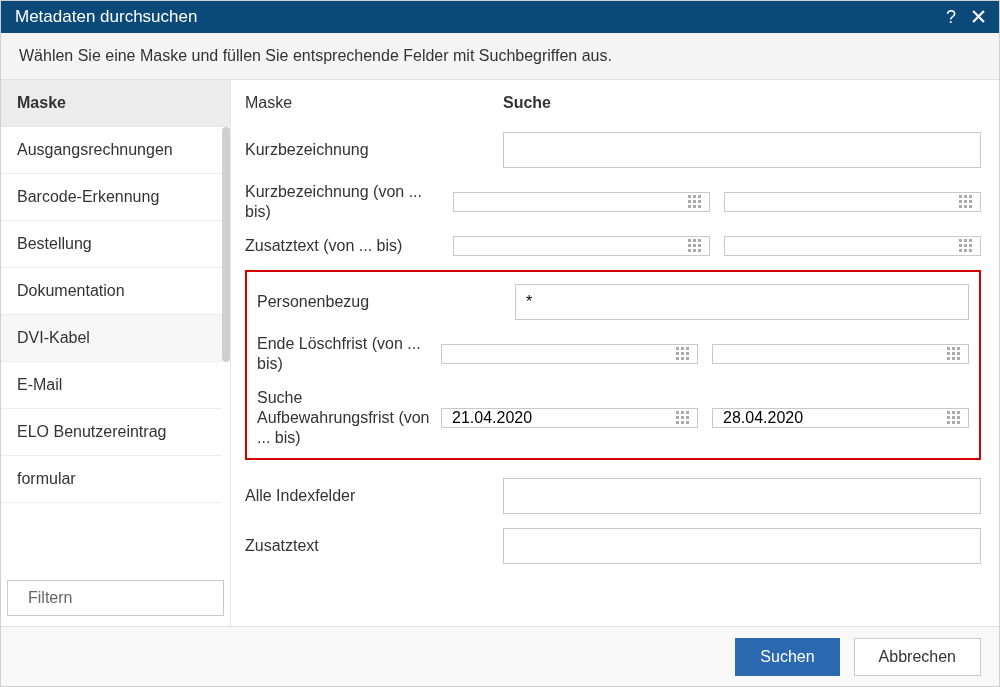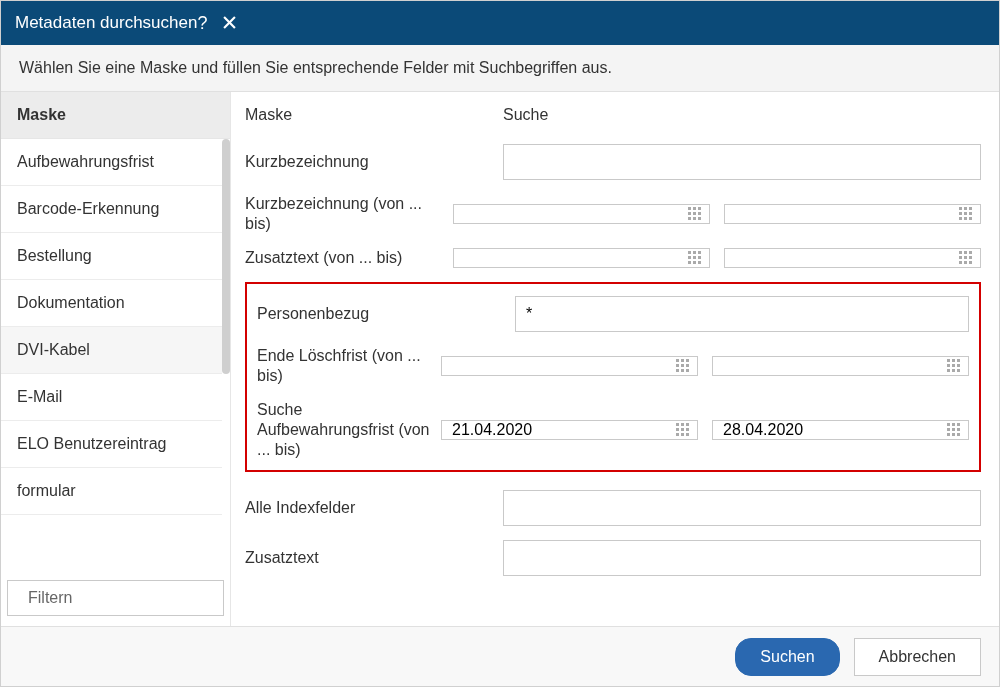--- a/index.html
+++ b/index.html
@@ -1,51 +1,51 @@
 <!DOCTYPE html>
 <html><head>
 <meta charset="utf-8">
 <style>
   * { box-sizing: border-box; margin: 0; padding: 0; }
   html, body { width: 1000px; height: 687px; font-family: "Segoe UI", Arial, sans-serif; font-size: 15px; color: #333; background: #fff; }
   .dialog { width: 1000px; height: 687px; border: 1px solid #d0d0d0; display: flex; flex-direction: column; }
-  .titlebar { background: #0b4a78; color: #fff; display: flex; align-items: center; justify-content: flex-start; padding: 0 14px; height: 44px; }
+  .titlebar { background: #0b4a78; color: #fff; display: flex; align-items: center; justify-content: space-between; padding: 0 14px; height: 32px; }
   .title { font-size: 17px; font-weight: 500; }
   .title-actions { display: flex; align-items: center; gap: 16px; }
   .title-icon { color: #fff; font-size: 18px; cursor: pointer; }
   .subtitle { background: #f4f4f4; padding: 14px 18px; font-size: 16px; color: #333; border-bottom: 1px solid #e0e0e0; }
   .body { flex: 1 1 auto; display: flex; overflow: hidden; background: #fff; }
   .sidebar { width: 253px; border-right: 1px solid #e6e6e6; display: flex; flex-direction: column; }
   .sidebar-header { background: #ececec; padding: 14px 16px; font-weight: 600; font-size: 16px; border-bottom: 1px solid #e6e6e6; }
   .mask-list-wrap { flex: 1 1 auto; position: relative; overflow: hidden; }
   .mask-list { position: absolute; top: 0; left: 0; right: 8px; bottom: 0; overflow-y: auto; }
   .mask-item { padding: 14px 16px; border-bottom: 1px solid #ececec; cursor: pointer; font-size: 16px; color: #333; }
   .mask-item.selected { background: #f6f6f6; }
   .scroll-track { position: absolute; top: 0; right: 0; width: 8px; height: 100%; background: transparent; }
   .scroll-thumb { position: absolute; top: 0; width: 8px; height: 235px; background: #cfcfcf; border-radius: 4px; }
   .filter-wrap { padding: 6px 6px 10px 6px; }
   .filter-input { width: 100%; height: 36px; padding: 0 20px; font-size: 16px; color: #555; border: 1px solid #c9c9c9; background: #fff; }
   .filter-input::placeholder { color: #666; }
   .main { flex: 1 1 auto; padding: 10px 18px 10px 14px; overflow-y: auto; }
   .main-headers { display: flex; margin-bottom: 16px; }
   .label-col { width: 258px; font-size: 16px; color: #333; padding: 4px 0; }
-  .field-col { flex: 1; font-size: 16px; font-weight: 400; padding: 4px 0; }
+  .field-col { flex: 1; font-size: 16px; font-weight: 700; padding: 4px 0; }
   .row { display: flex; align-items: center; margin-bottom: 14px; }
   .row .lbl { width: 258px; font-size: 16px; color: #333; padding-right: 10px; line-height: 1.25; }
   .row .ctrl { flex: 1; display: flex; gap: 14px; }
   .tx { width: 100%; height: 36px; border: 1px solid #c9c9c9; padding: 0 10px; font-size: 16px; background: #fff; }
   .date { flex: 1; height: 20px; border: 1px solid #c9c9c9; display: flex; align-items: center; background: #fff; }
   .date input { flex: 1; border: none; height: 100%; padding: 0 10px; font-size: 16px; outline: none; background: transparent; }
   .date .cal { width: 28px; display: flex; align-items: center; justify-content: center; color: #888; }
   .cal svg { width: 14px; height: 14px; }
   .highlight-box { border: 2px solid #d30000; padding: 12px 10px 4px 10px; margin: 0 0 18px 0; }
   .highlight-box .row:last-child { margin-bottom: 6px; }
   .footer { height: 60px; border-top: 1px solid #e0e0e0; background: #f8f8f8; display: flex; align-items: center; justify-content: flex-end; gap: 14px; padding: 0 18px; }
   .btn { height: 38px; padding: 0 24px; font-size: 16px; border: 1px solid #c9c9c9; background: #fff; color: #333; cursor: pointer; }
-  .btn.primary { background: #2a68b0; color: #fff; border-color: #2a68b0; border-radius: 16px; }
+  .btn.primary { background: #2a68b0; color: #fff; border-color: #2a68b0; }
 </style>
 </head>
 <body>
 
 <div class="dialog">
 
   <div class="titlebar">
     <div class="title">Metadaten durchsuchen</div>
     <div class="title-actions">
       <span class="title-icon">?</span>
@@ -59,21 +59,21 @@
   </div>
 
   <div class="subtitle">Wählen Sie eine Maske und füllen Sie entsprechende Felder mit Suchbegriffen aus.</div>
 
   <div class="body">
 
     <div class="sidebar">
       <div class="sidebar-header">Maske</div>
       <div class="mask-list-wrap">
         <div class="mask-list">
-          <div class="mask-item">Aufbewahrungsfrist</div>
+          <div class="mask-item">Ausgangsrechnungen</div>
           <div class="mask-item">Barcode-Erkennung</div>
           <div class="mask-item">Bestellung</div>
           <div class="mask-item">Dokumentation</div>
           <div class="mask-item selected">DVI-Kabel</div>
           <div class="mask-item">E-Mail</div>
           <div class="mask-item">ELO Benutzereintrag</div>
           <div class="mask-item">formular</div>
         </div>
         <div class="scroll-track">
           <div class="scroll-thumb"></div>

